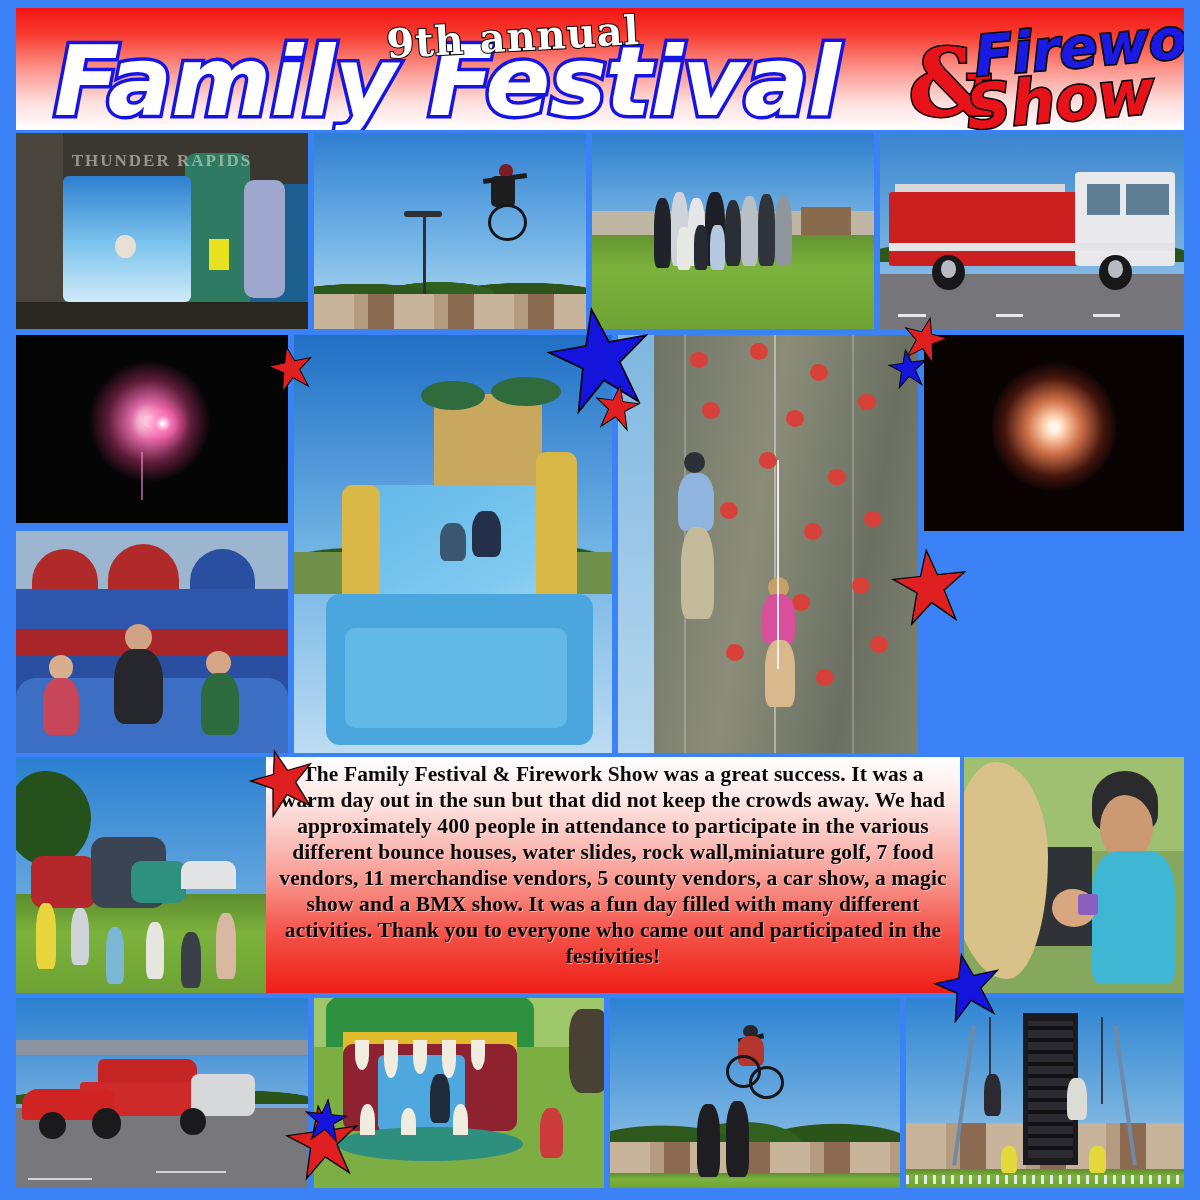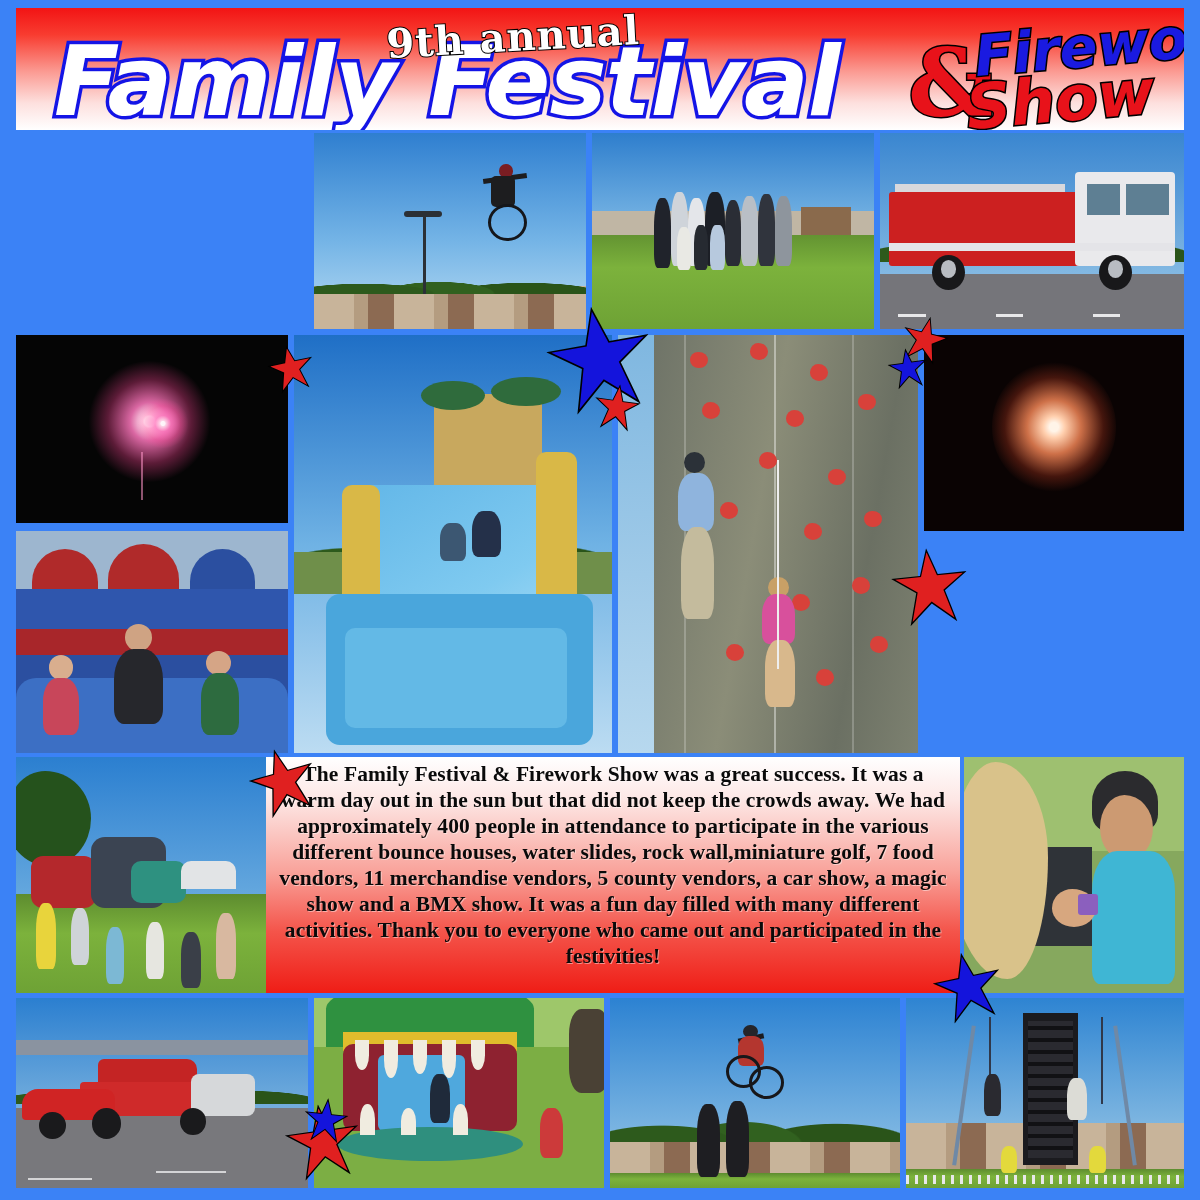--- a/index.html
+++ b/index.html
@@ -75,20 +75,34 @@
 <div class="page">
 
   <div class="banner">
     <div class="ttl-main">Family Festival</div>
     <div class="ttl-annual">9th annual</div>
     <div class="ttl-amp">&amp;</div>
     <div class="ttl-fire">Firework</div>
     <div class="ttl-show">Show</div>
   </div>
 
+  <div class="ph" style="left:16px;top:133px;width:292px;height:196px;background:#1d5f8e">
+    <div class="rect" style="left:0;top:0;width:100%;height:26%;background:#3a3630;"></div>
+    <div class="rect" style="left:0;top:0;width:16%;height:100%;background:#4a453c;"></div>
+    <div class="rect" style="left:58%;top:10%;width:22%;height:84%;background:#2f7a62;border-radius:12px;"></div>
+    <div class="rect" style="left:78%;top:24%;width:14%;height:60%;background:#9ea8cf;border-radius:10px;"></div>
+    <div class="rect" style="left:16%;top:22%;width:44%;height:64%;
+        background:linear-gradient(to bottom,#2f7fd0,#7fc6ee 55%,#cfe9f7);border-radius:6px;"></div>
+    <div class="blob" style="left:34%;top:52%;width:7%;height:12%;background:#e8e0d6;"></div>
+    <div class="rect" style="left:0;bottom:0;width:100%;height:14%;background:#2a2620;"></div>
+    <div class="rect" style="left:66%;top:54%;width:7%;height:16%;background:#e8e21e;"></div>
+    <div style="position:absolute;left:13%;top:9%;width:74%;text-align:center;
+        font-family:'Liberation Serif',serif;font-weight:700;font-size:17px;letter-spacing:2px;
+        color:rgba(225,225,215,.55);">THUNDER RAPIDS</div>
+  </div>
 
   <div class="ph" style="left:314px;top:133px;width:272px;height:196px">
     <div class="sky"></div>
     <div class="houses" style="bottom:0;height:22%"></div>
     <div class="trees" style="bottom:18%;height:16%"></div>
     <div class="rect" style="left:40%;bottom:18%;width:3px;height:40%;background:#2b3036;"></div>
     <div class="rect" style="left:33%;top:40%;width:14%;height:6px;background:#2b3036;border-radius:3px;"></div>
     <div class="rect" style="left:62%;top:22%;width:16%;height:5px;background:#1d1d1f;transform:rotate(-8deg);"></div>
     <div class="head" style="left:68%;top:16%;width:5%;height:7%;background:#7a1d22;"></div>
     <div class="rect" style="left:65%;top:22%;width:9%;height:16%;background:#1d1d1f;border-radius:5px;"></div>

